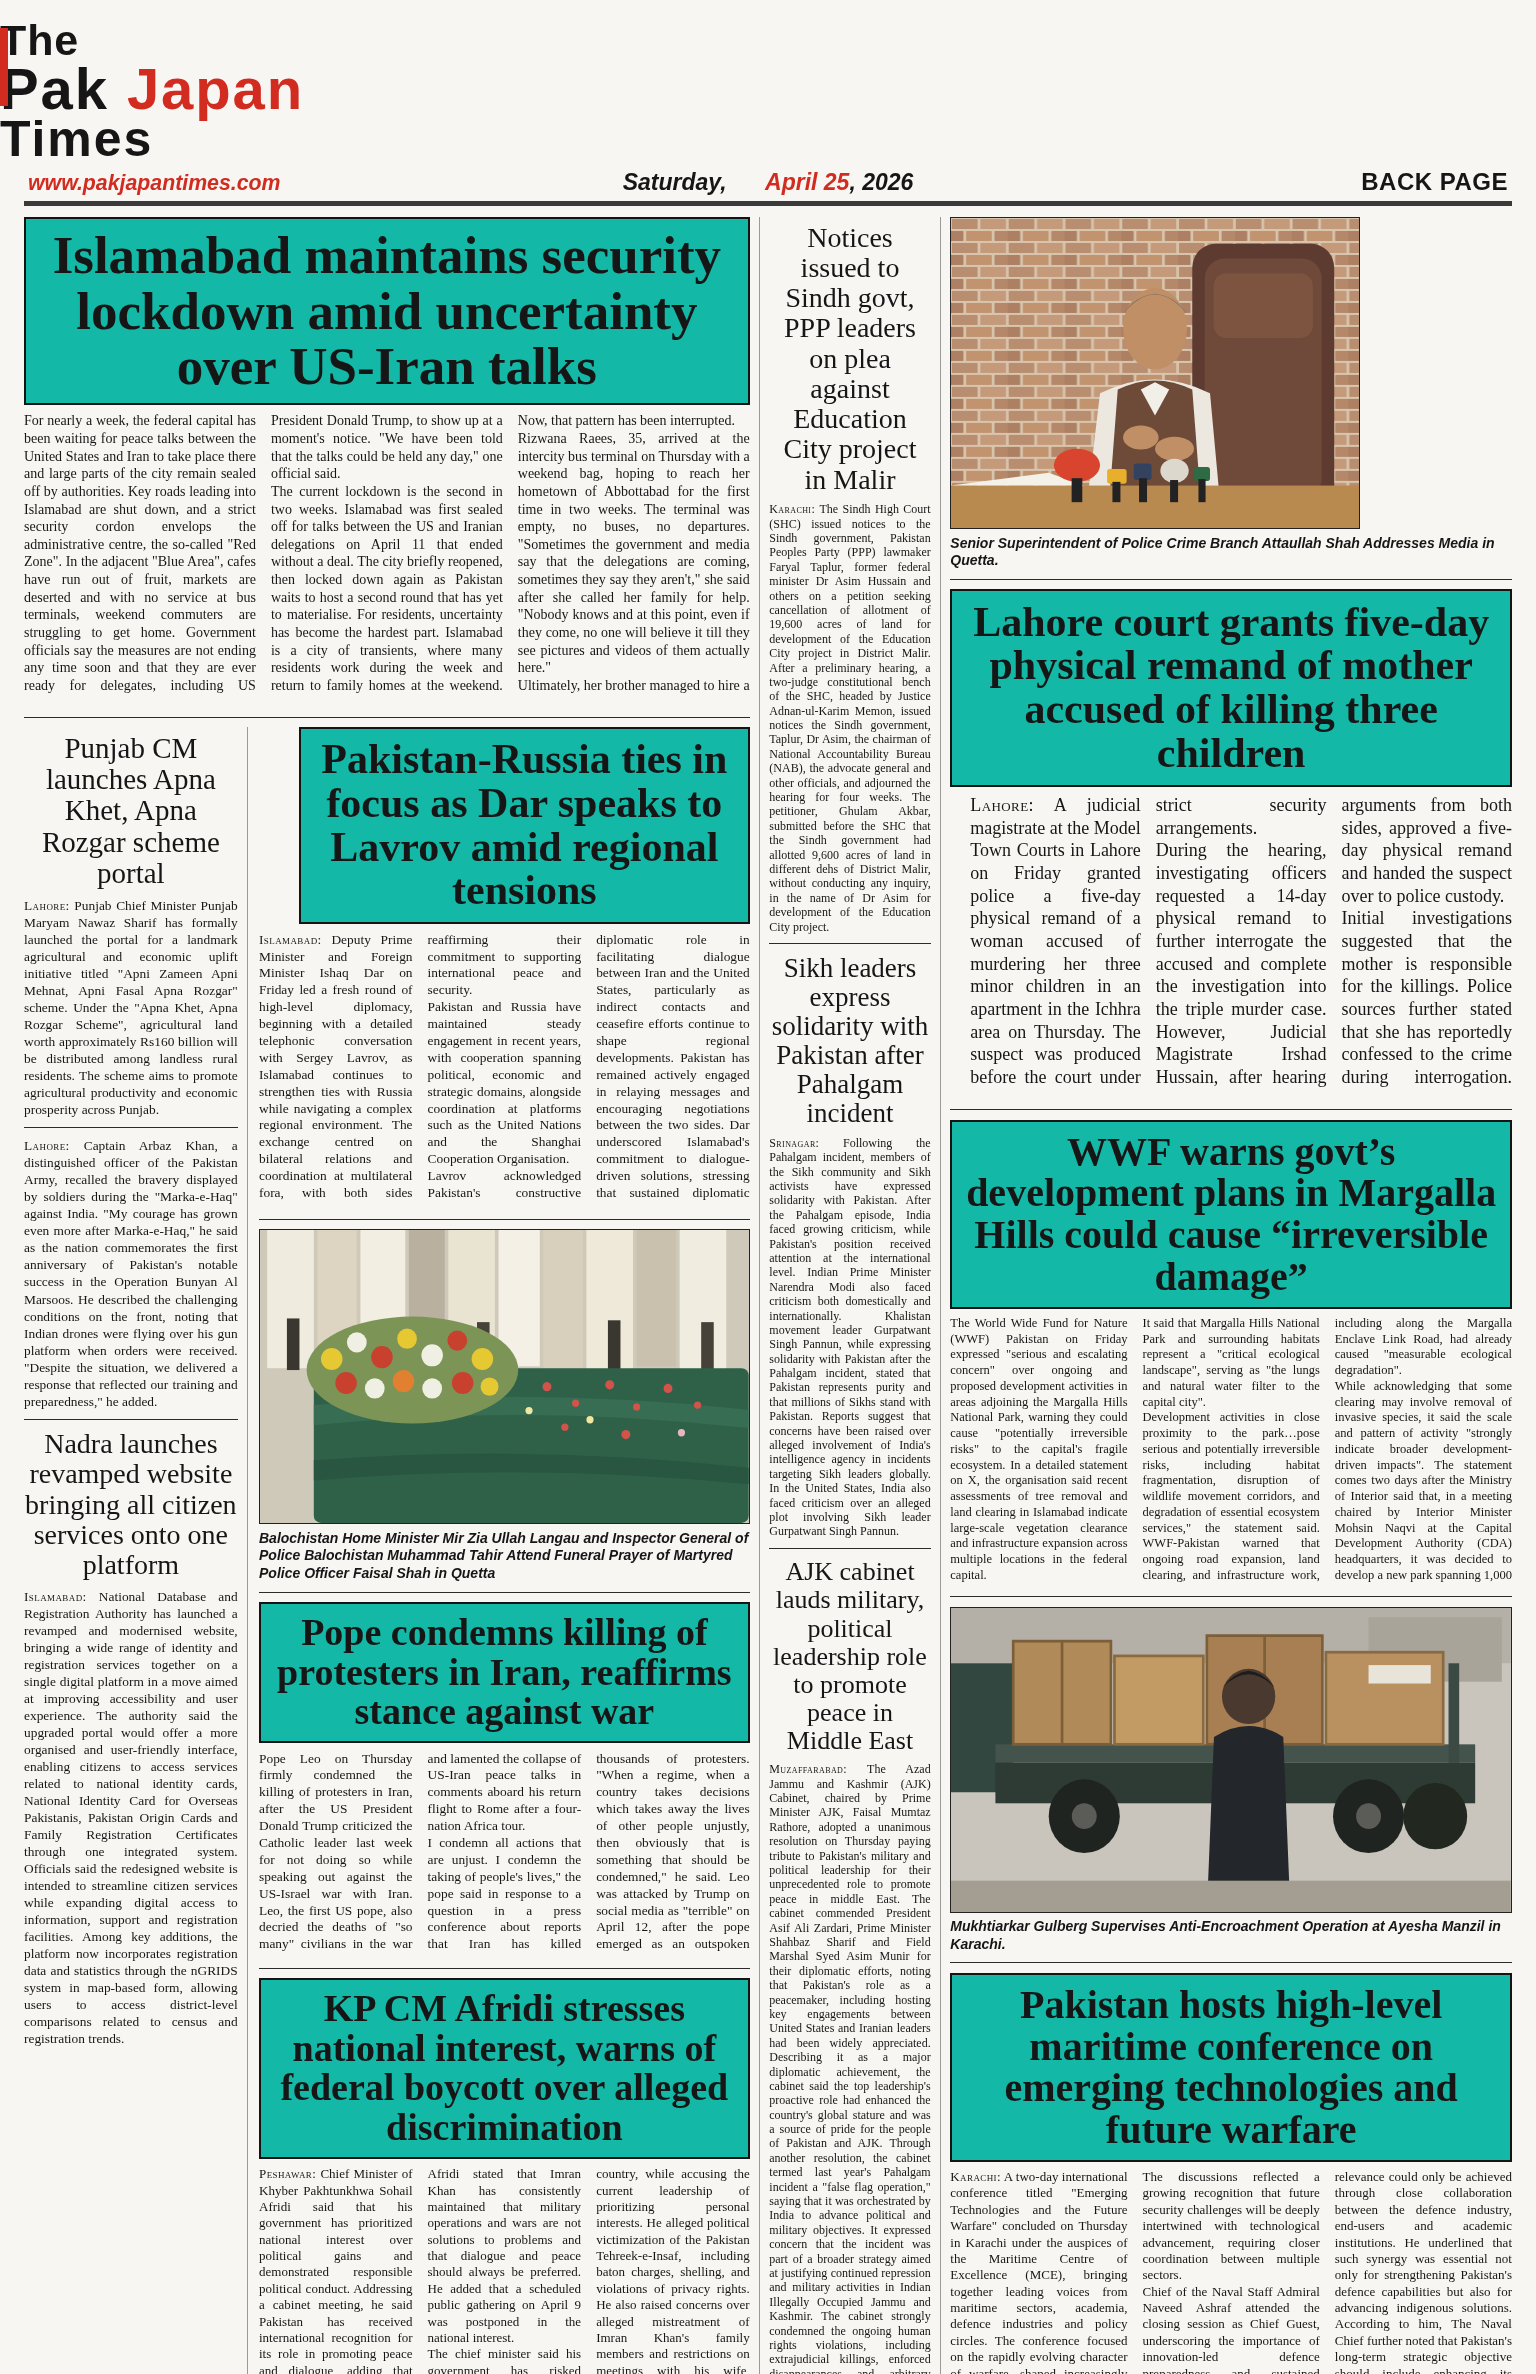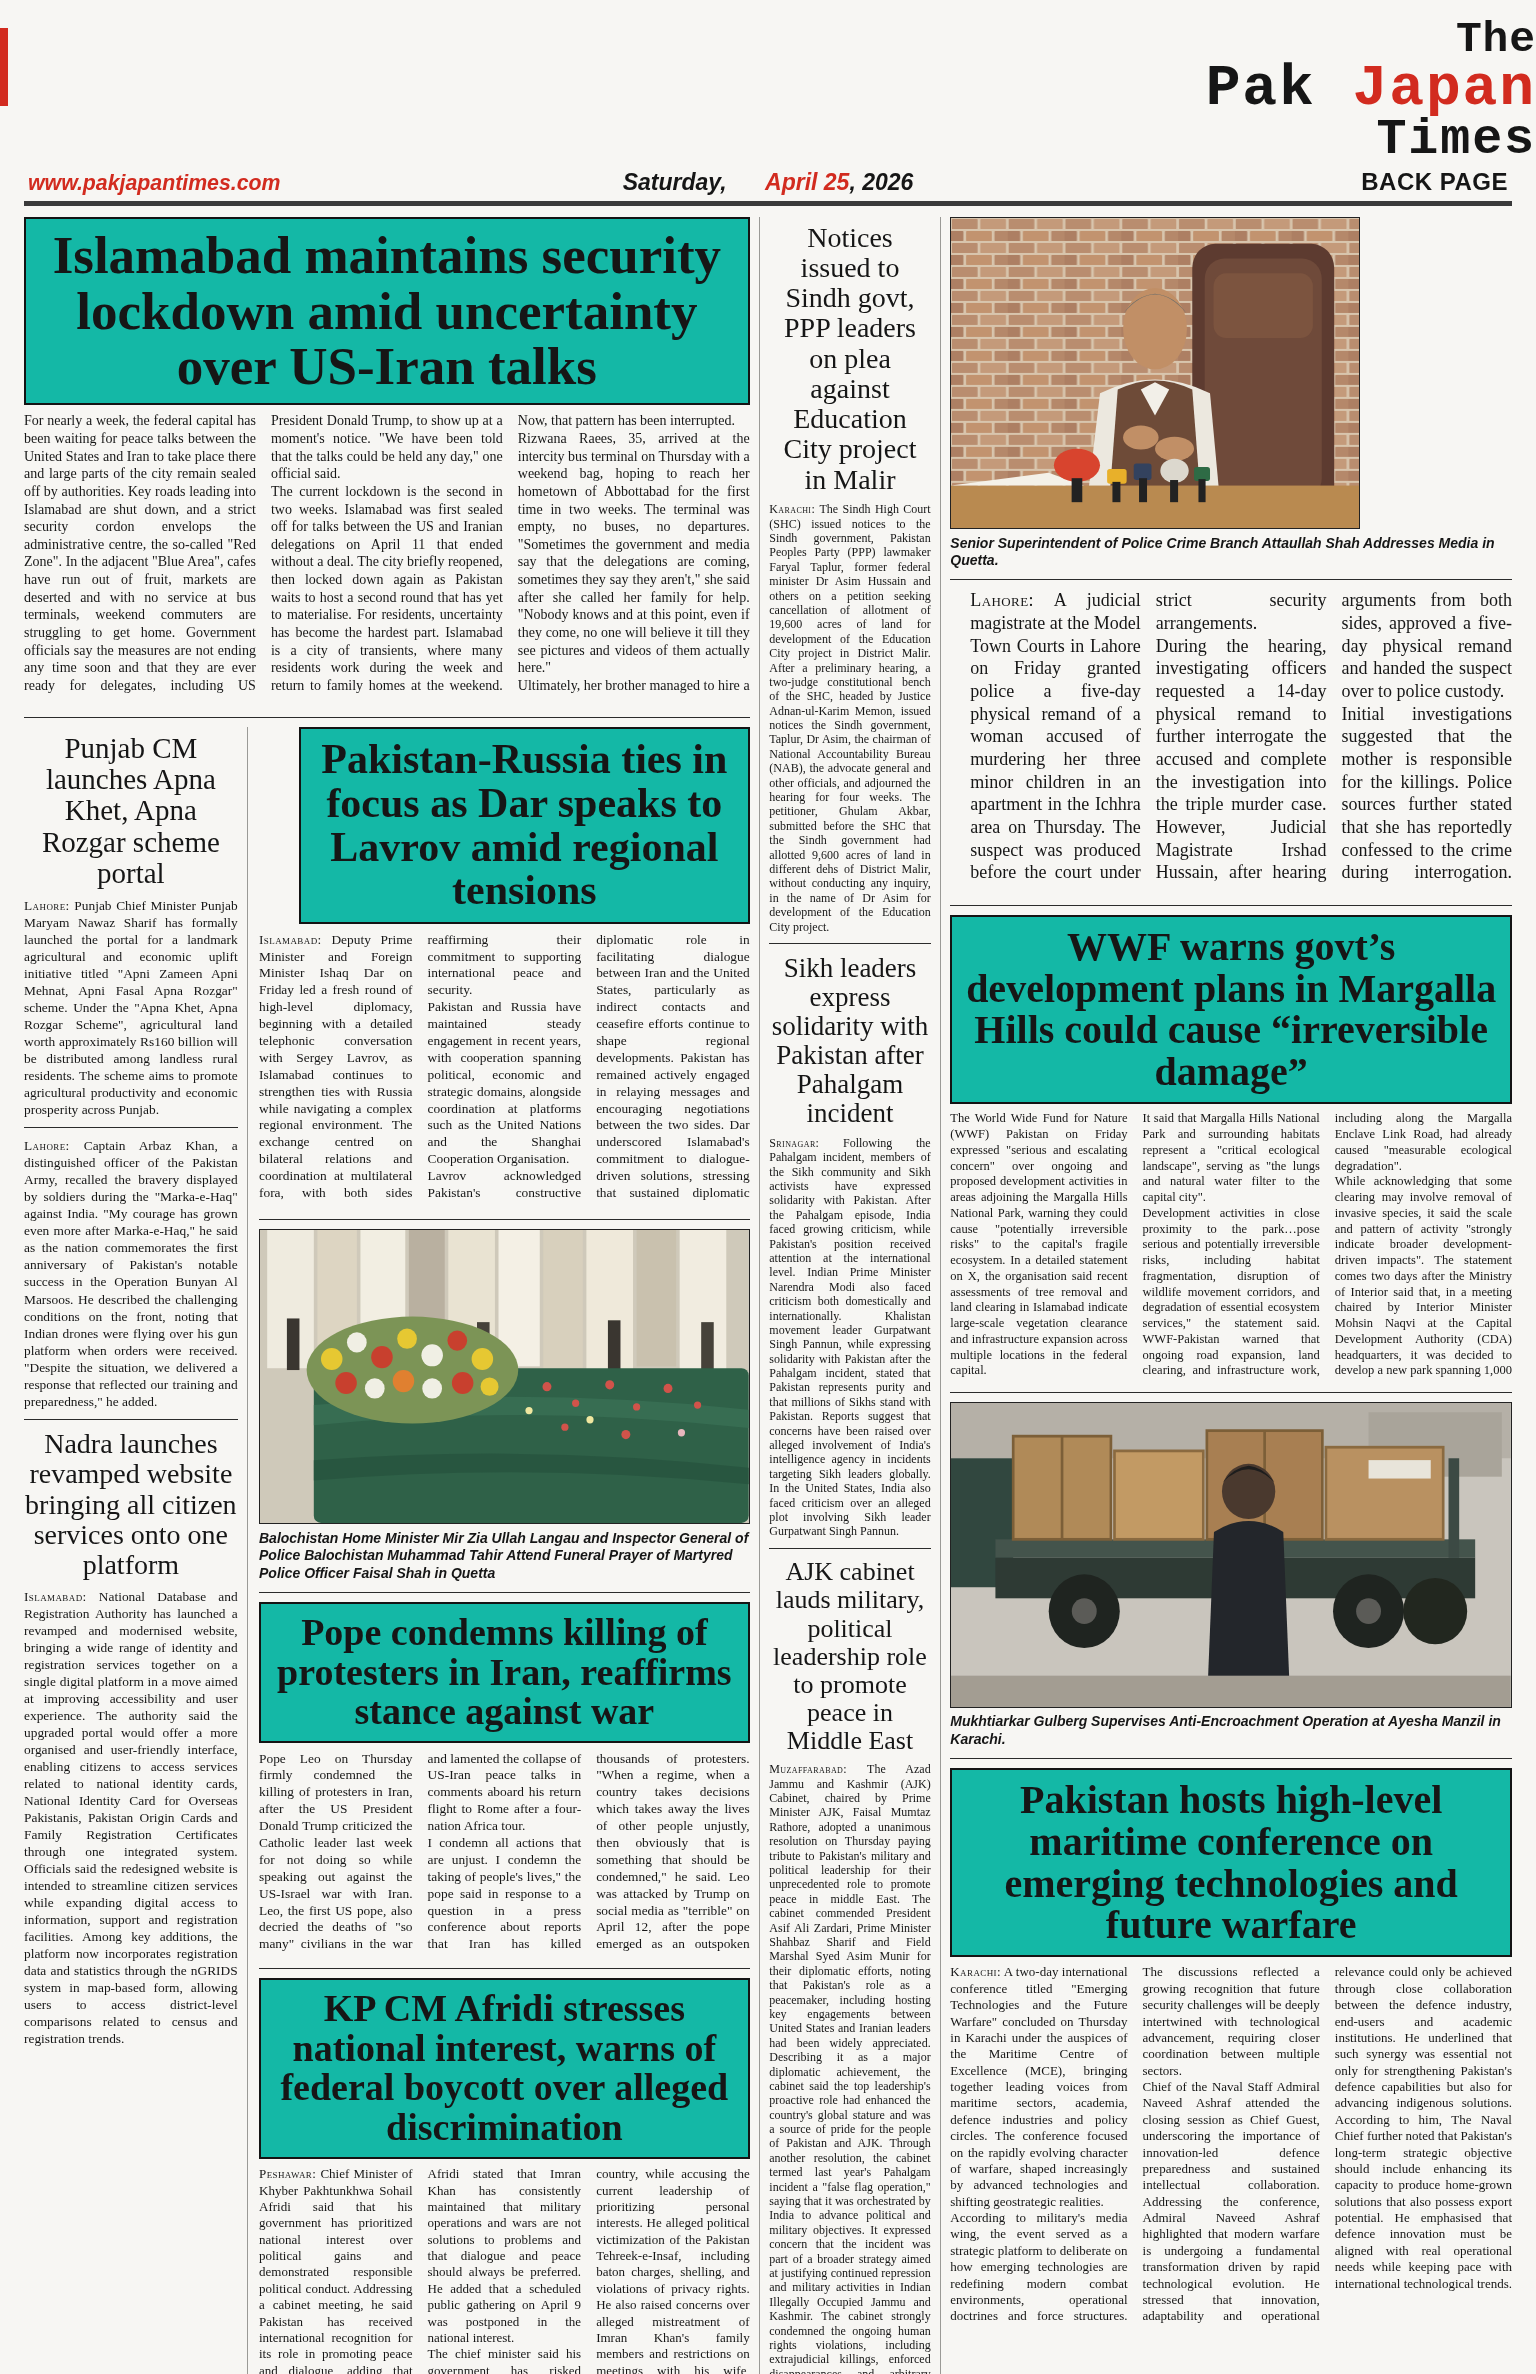--- a/index.html
+++ b/index.html
@@ -4,21 +4,21 @@
 <style>
   * { margin:0; padding:0; box-sizing:border-box; }
   html,body { background:#e9e8e6; }
   .page {
     position:relative; width:1536px; height:2375px; margin:0 auto;
     background:#f7f6f3; color:#161616; overflow:hidden;
     font-family:"Liberation Serif","DejaVu Serif",serif;
   }
   .corner-mark { position:absolute; left:0; top:28px; width:8.3px; height:78px; background:#d22b1f; }
   
-  .masthead { text-align:right; padding-top:20.4px; line-height:.95; font-family:Liberation Mono, monospace; font-weight:bold; }
+  .masthead { text-align:left; padding-top:20.4px; line-height:.95; font-family:Liberation Sans, sans-serif; font-weight:bold; }
   .mast-l1 { font-size:43px; letter-spacing:0.9px; }
   .mast-l2 { font-size:58px; letter-spacing:1.9px; }
   .mast-l2 .red { color:#d22b1f; }
   .mast-l3 { font-size:50px; letter-spacing:1.9px; }
   
   .topbar { display:flex; justify-content:space-between; align-items:flex-end; padding:3.7px 28px 5.6px 28px; font-family:"Liberation Sans",sans-serif; }
   .website { color:#d22b1f; font-weight:bold; font-style:italic; font-size:21.3px; width:390px; }
   .issue-date { font-weight:bold; font-style:italic; font-size:23px; text-align:center; flex:1; }
   .issue-date .red { color:#d22b1f;margin-left:32px; }
   .backpage { font-weight:bold; font-size:24px; width:390px; text-align:right; letter-spacing:0.5px; }
@@ -269,20 +269,21 @@
               <rect x="279" y="283" width="8" height="25" fill="#222"></rect>
             </g>
           </svg>
           <div style="flex:1;"></div>
         </div>
         <figcaption class="caption">Senior Superintendent of Police Crime Branch Attaullah Shah Addresses Media in Quetta.</figcaption>
       </figure>
       <hr class="sep">
 
       <section>
+        <h1 class="boxed-head h-lahore">Lahore court grants five-day physical remand of mother accused of killing three children</h1>
         <div class="body3" style="height:306px; font-size:18px;margin-left:20px;"><span class="dl">Lahore:</span><span> A judicial magistrate at the Model Town Courts in Lahore on Friday granted police a five-day physical remand of a woman accused of murdering her three minor children in an apartment in the Ichhra area on Thursday. The suspect was produced before the court under strict security arrangements.
 During the hearing, investigating officers requested a 14-day physical remand to further interrogate the accused and complete the investigation into the triple murder case. However, Judicial Magistrate Irshad Hussain, after hearing arguments from both sides, approved a five-day physical remand and handed the suspect over to police custody.
 Initial investigations suggested that the mother is responsible for the killings. Police sources further stated that she has reportedly confessed to the crime during interrogation. Investigators said the suspect's relationship with her husband had deteriorated, and he allegedly used to taunt her. They added that she also had a heated exchange with her mother-in-law the night before the incident. According to Rescue 1122 officials, the emergency service received a call reporting that three children had been found dead in a residential building in the Shah Jamal area. Rescue teams and police reached the scene, where they confirmed that five-year-old Momina Batool, four-year-old Momin Raza, and 18-month-old Amna Habiba had suffered fatal throat injuries allegedly caused by a sharp-edged weapon.
 Their bodies were shifted to a morgue after initial medico-legal formalities for post-mortem examination. DIG Investigation Syed Zeeshan Raza said forensic teams had collected crucial evidence from the crime scene.</span></div>
       </section>
       <hr class="sep">
 
       <section>
         <h1 class="boxed-head h-wwf">WWF warns govt’s development plans in Margalla Hills could cause “irreversible damage”</h1>
         <div class="body3" style="height:271px; font-size:12.5px;"><span class="dl"></span><span>The World Wide Fund for Nature (WWF) Pakistan on Friday expressed "serious and escalating concern" over ongoing and proposed development activities in areas adjoining the Margalla Hills National Park, warning they could cause "potentially irreversible risks" to the capital's fragile ecosystem. In a detailed statement on X, the organisation said recent assessments of tree removal and land clearing in Islamabad indicate large-scale vegetation clearance and infrastructure expansion across multiple locations in the federal capital.

